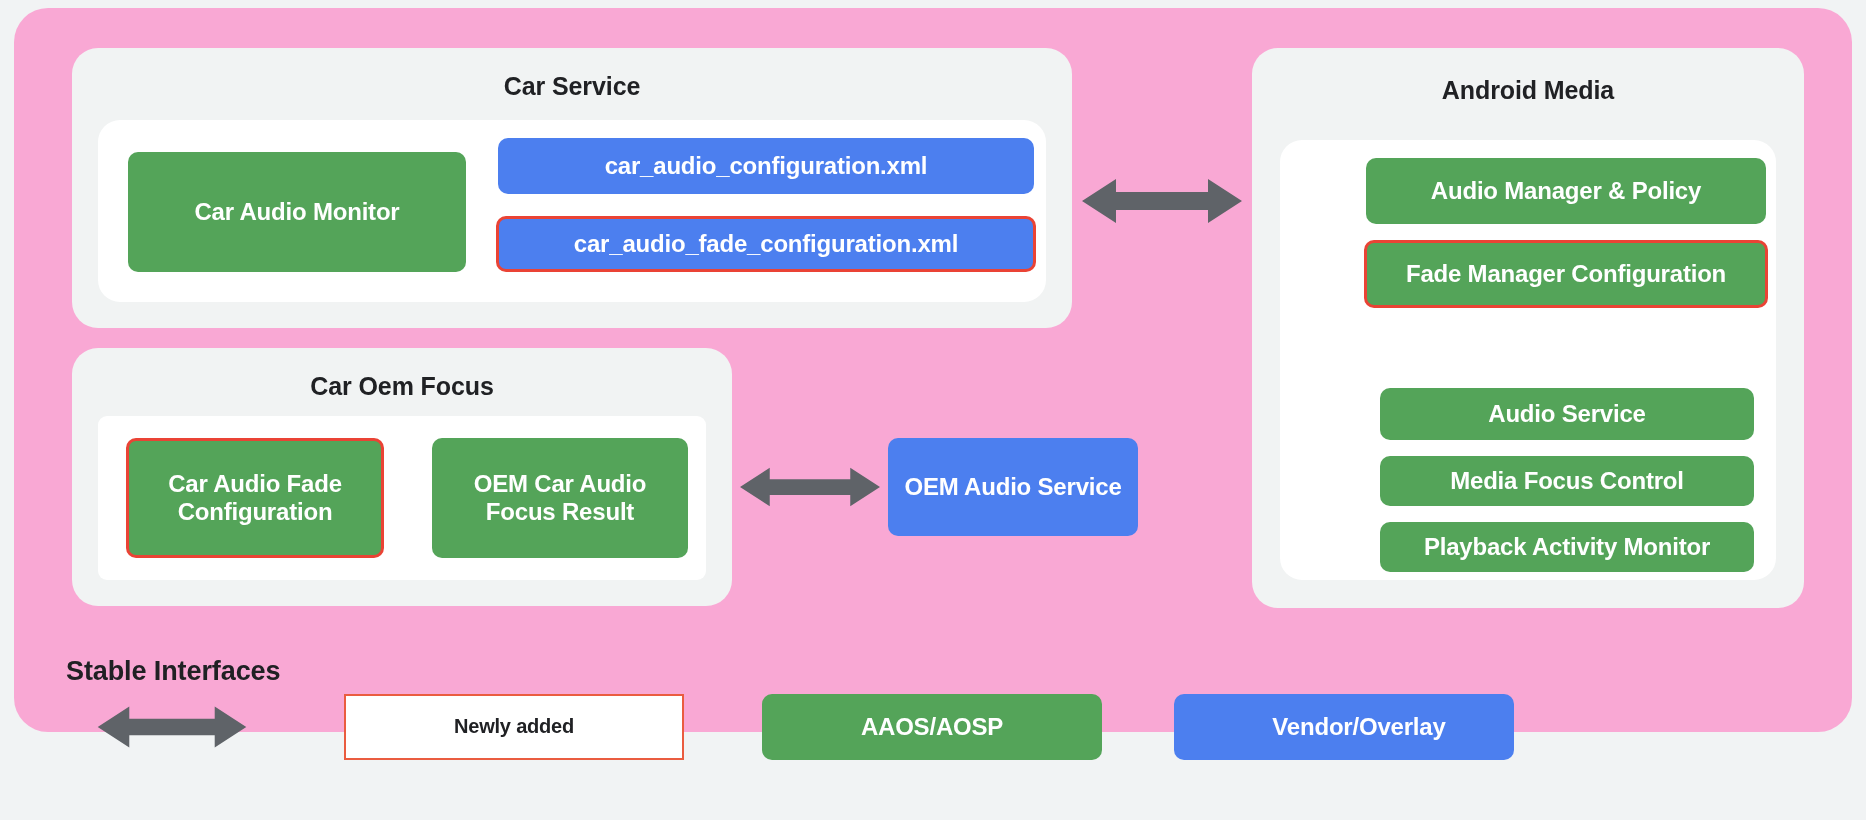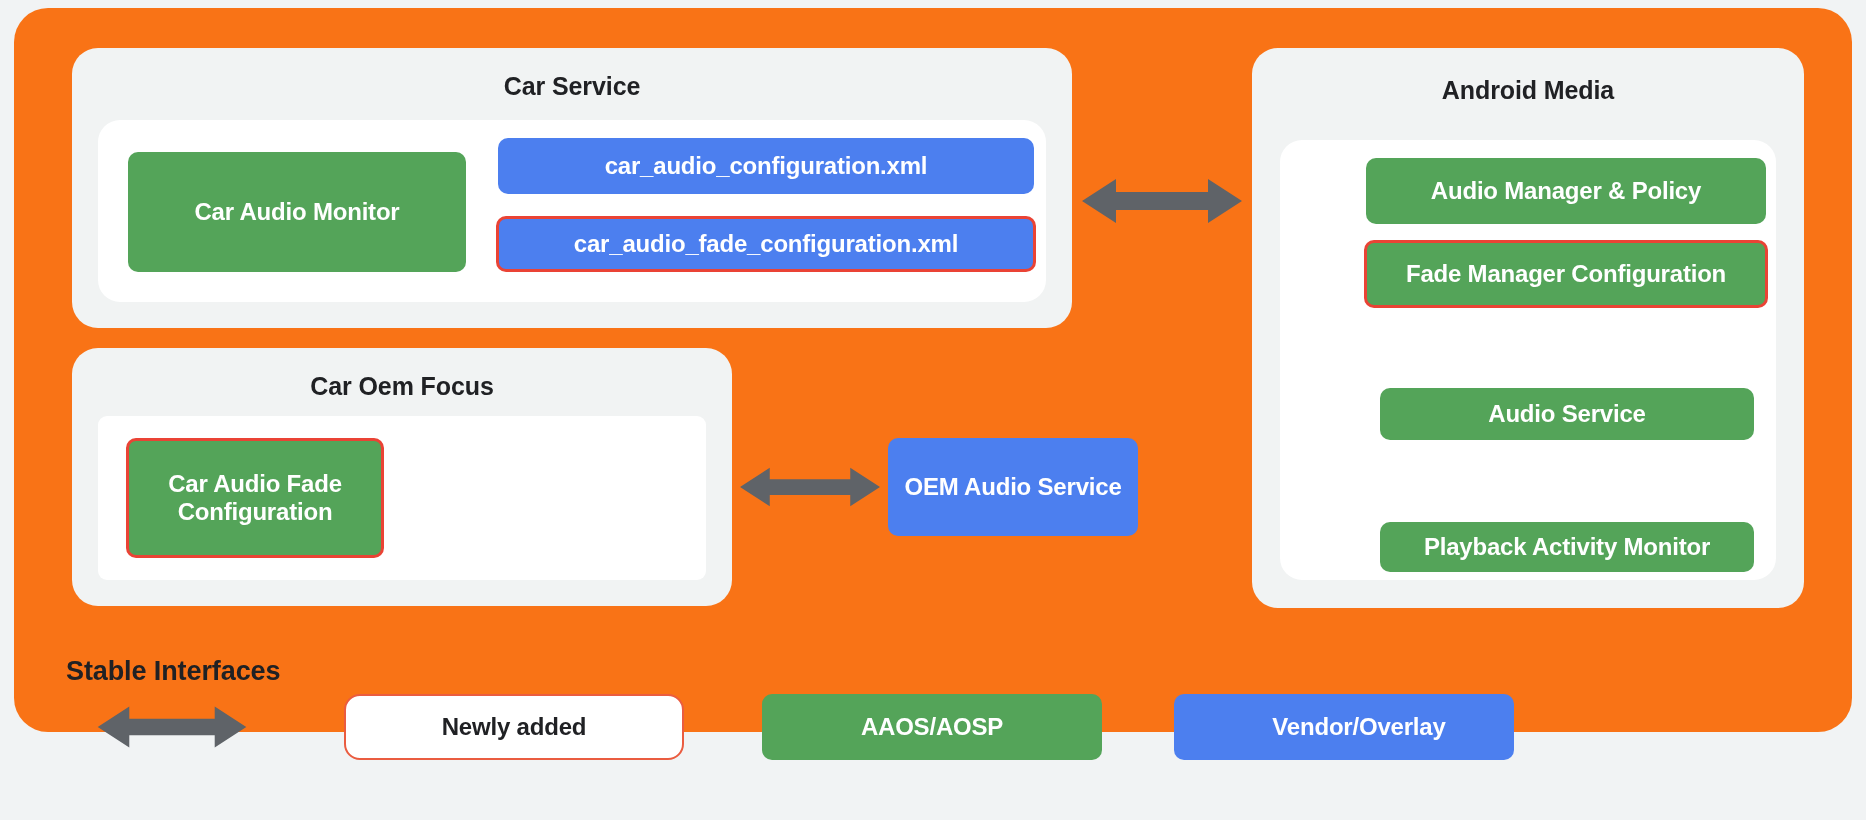--- a/index.html
+++ b/index.html
@@ -16,21 +16,21 @@
     background: #f1f3f4;
     overflow: hidden;
   }
   
   #card {
     position: absolute;
     left: 14px;
     top: 8px;
     width: 1838px;
     height: 724px;
-    background: #f97316;
+    background: #f9a8d4;
     border-radius: 34px;
   }
 
   
   .panel {
     position: absolute;
     background: #f1f3f3;
     border-radius: 26px;
   }
   .panel-title {
@@ -65,22 +65,22 @@
     padding: 4px 10px;
     letter-spacing: -0.2px;
   }
   .green { background: #54a459; }
   .blue  { background: #4c7fef; }
   .hl    { border: 3px solid #ea4335; }
   .white-box {
     background: #ffffff;
     color: #202124;
     border: 2px solid #ea5c40;
-    border-radius: 16px;
-    font-size: 24px;
+    border-radius: 0;
+    font-size: 20px;
   }
 
   
   .arrow { position: absolute; }
 
   
   .legend-label {
     position: absolute;
     font-size: 27px;
     font-weight: bold;
@@ -114,20 +114,23 @@
     </div>
 
     <div class="panel" style="left:58px; top:340px; width:660px; height:258px;">
       <div class="panel-title" style="top:24px;">Car Oem Focus</div>
       <div class="inner" style="left:26px; top:68px; width:608px; height:164px;border-radius:9px;">
 
         <div class="node green hl" style="left:28px; top:22px; width:258px; height:120px;">
           <span>Car Audio Fade Configuration</span>
         </div>
 
+        <div class="node green" style="left:334px; top:22px; width:256px; height:120px;">
+          <span>OEM Car Audio Focus Result</span>
+        </div>
 
       </div>
     </div>
 
     <div class="node blue" style="left:874px; top:430px; width:250px; height:98px;">
       <span>OEM Audio Service</span>
     </div>
 
     <div class="panel" style="left:1238px; top:40px; width:552px; height:560px;">
       <div class="panel-title" style="top:28px;text-align:center;">Android Media</div>
@@ -138,20 +141,23 @@
         </div>
 
         <div class="node green hl" style="left:84px; top:100px; width:404px; height:68px;">
           <span>Fade Manager Configuration</span>
         </div>
 
         <div class="node green" style="left:100px; top:248px; width:374px; height:52px;">
           <span>Audio Service</span>
         </div>
 
+        <div class="node green" style="left:100px; top:316px; width:374px; height:50px;">
+          <span>Media Focus Control</span>
+        </div>
 
         <div class="node green" style="left:100px; top:382px; width:374px; height:50px;">
           <span>Playback Activity Monitor</span>
         </div>
 
       </div>
     </div>
 
     <svg class="arrow" style="left:1068px; top:165px;" width="160" height="56" viewBox="0 0 160 56">
       <path d="M0 28 L34 6 L34 19 L126 19 L126 6 L160 28 L126 50 L126 37 L34 37 L34 50 Z" fill="#5f6368"></path>

